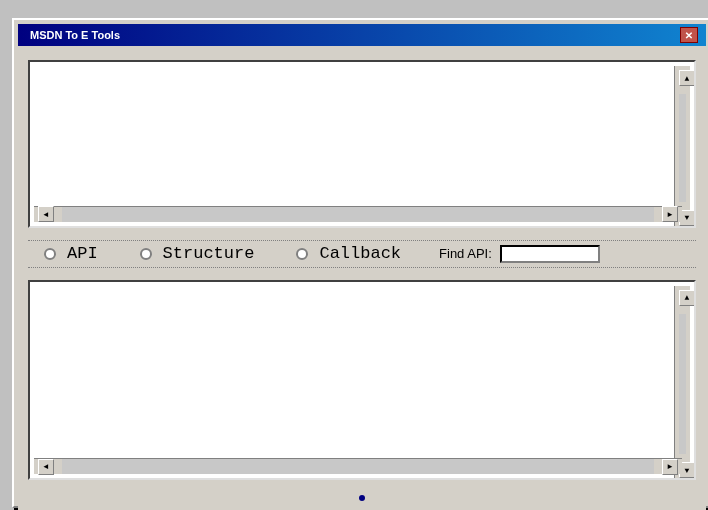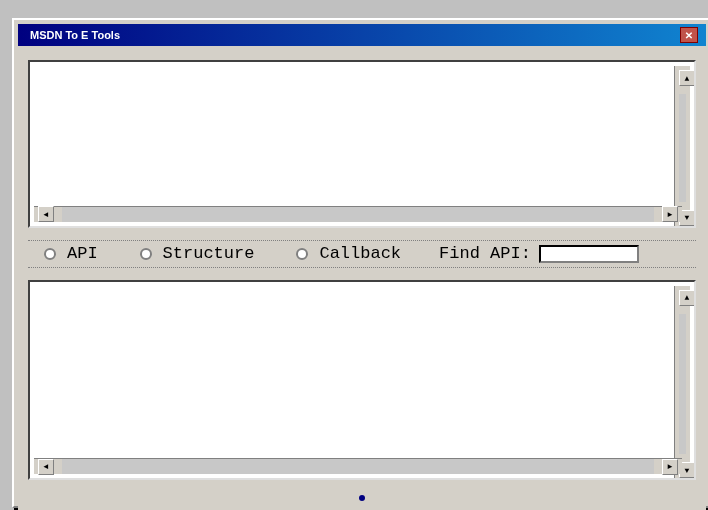--- a/index.html
+++ b/index.html
@@ -115,23 +115,23 @@
       height: 12px;
       border-radius: 50%;
       border: 2px solid #808080;
       background: white;
       display: inline-block;
       position: relative;
       cursor: pointer;
     }
 
     .find-api-label {
-      font-size: 17px;
+      font-size: 13px;
       color: #000000;
-      font-family: Liberation Mono, monospace;
+      font-family: Liberation Sans, sans-serif;
       white-space: nowrap;
       margin-right: 4px;
     }
 
     .find-api-input {
       width: 100px;
       height: 18px;
       border: 2px inset #808080;
       border-top-color: #404040;
       border-left-color: #404040;

